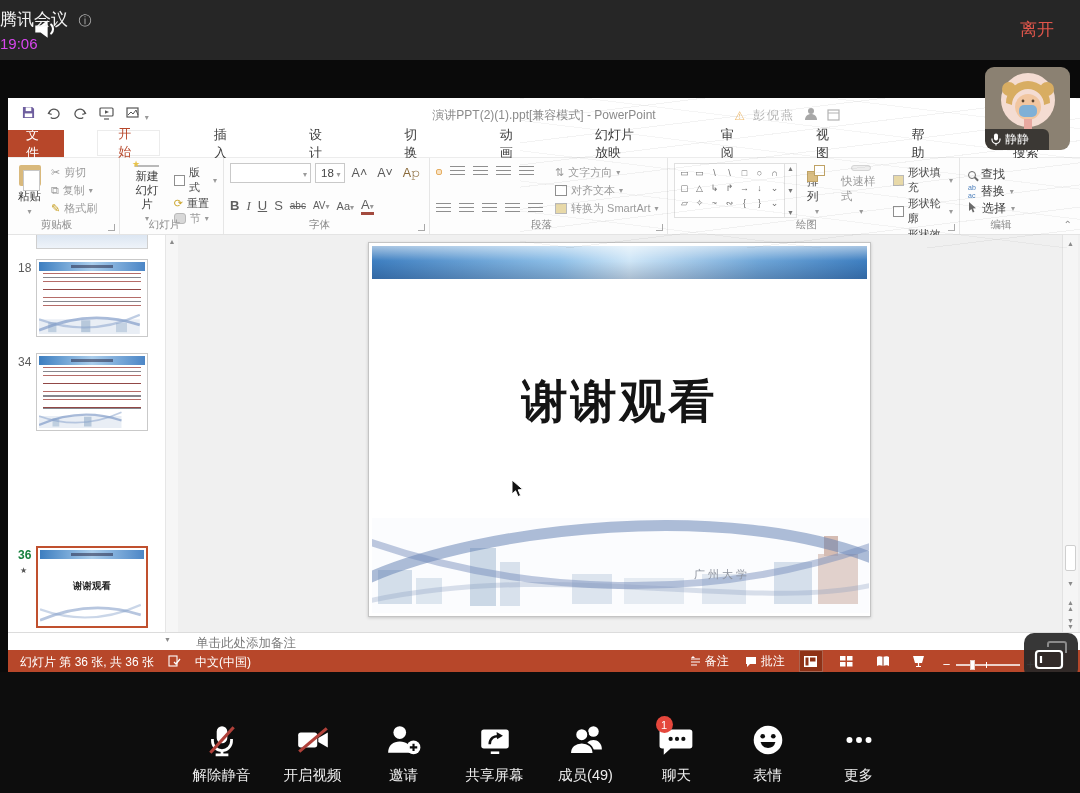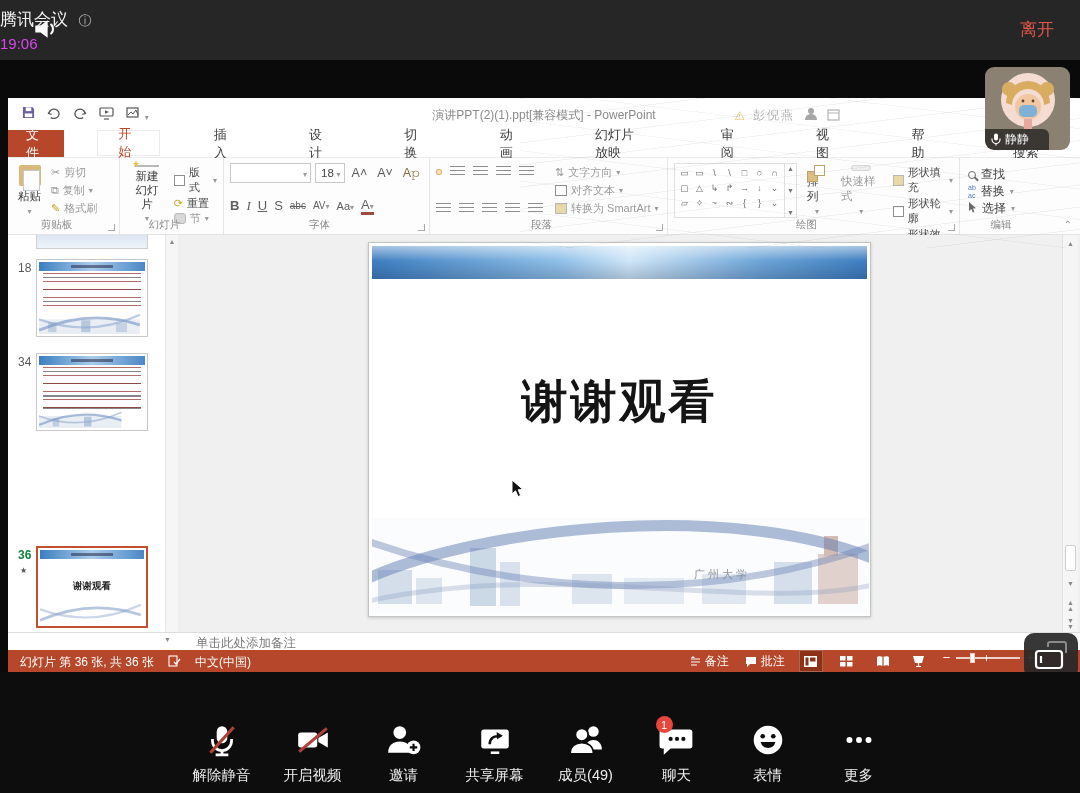--- a/index.html
+++ b/index.html
@@ -126,21 +126,21 @@
   .vs-pp { position:absolute; top:362px; left:0; right:0; line-height:.8; }
   .vs-pn { position:absolute; top:380px; left:0; right:0; line-height:.8; }
 
   .notesbar { position:absolute; left:0; right:0; top:534px; height:18px; background:#fff; border-top:1px solid #dcdcdc; }
   .notes-collapse { position:absolute; left:156px; top:3px; font-size:7px; color:#8a8a8a; cursor:pointer; }
   .notes-text { position:absolute; left:188px; top:2px; font-size:12.5px; color:#7a7a7a; }
 
   
   .statusbar { position:absolute; left:0; right:0; top:552px; height:22px; background:#B7472A; color:#fff; font-size:12px; }
   .sb-left { position:absolute; left:12px; top:4px; display:flex; align-items:center; gap:14px; }
-  .sb-right { position:absolute; right:46px; top:0; height:22px; display:flex; align-items:flex-start; gap:12px; }
+  .sb-right { position:absolute; right:46px; top:0; height:22px; display:flex; align-items:flex-end; gap:12px; }
   .sb-it { display:flex; align-items:center; gap:4px; cursor:pointer; height:22px; padding:0 2px; }
   .sb-view { width:24px; justify-content:center; }
   .sb-view.on { background:#8e3217; box-shadow:inset 0 0 0 1px rgba(255,255,255,.25); }
   .zoomctl { display:flex; align-items:center; gap:6px; }
   .ztrack { width:64px; height:2px; background:rgba(255,255,255,.75); position:relative; }
   .ztick { position:absolute; left:30px; top:-2px; width:1px; height:6px; background:#fff; }
   .zthumb { position:absolute; left:14px; top:-4px; width:5px; height:10px; background:#fff; border:1px solid #e8cfc6; cursor:pointer; }
   .zsign { font-size:13px; cursor:pointer; }
 
   

